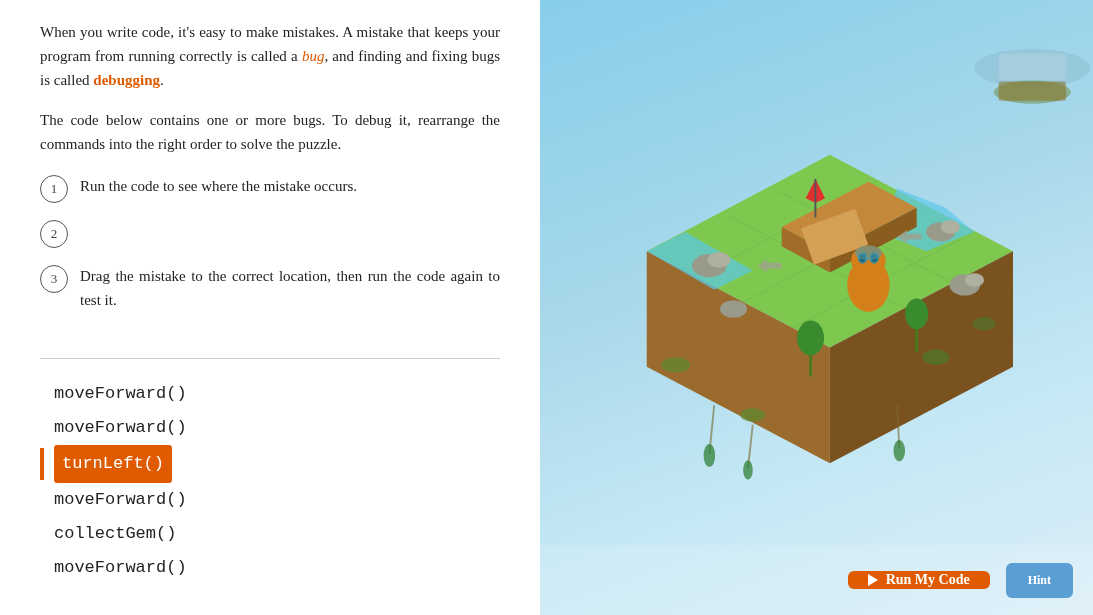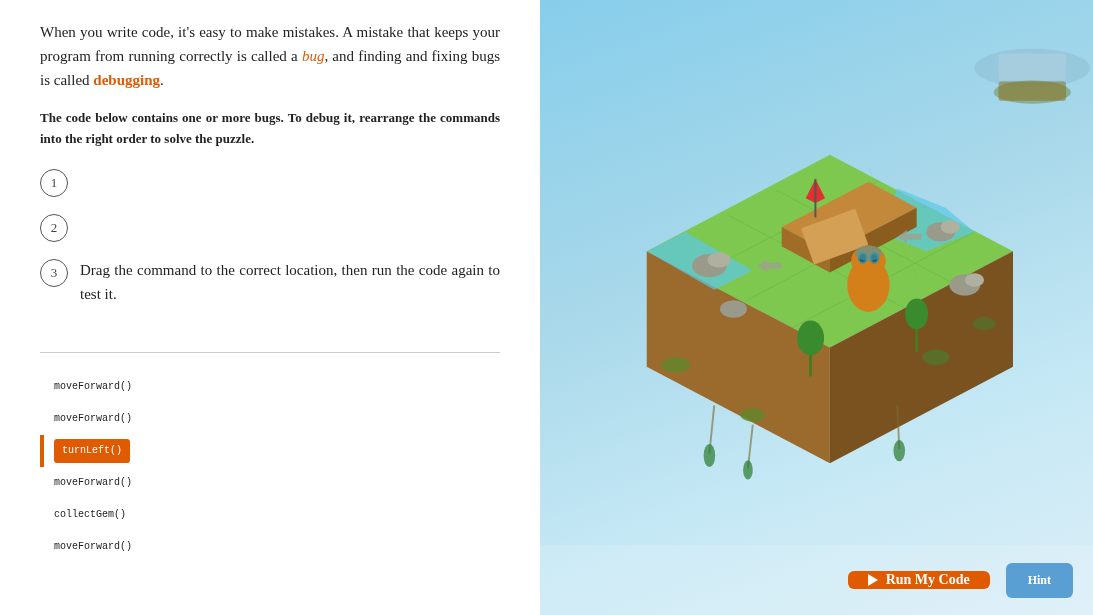--- a/index.html
+++ b/index.html
@@ -36,26 +36,25 @@
       color: #e05a00;
       font-style: italic;
     }
 
     .debugging-word {
       color: #e05a00;
       font-weight: bold;
     }
 
     .code-intro {
-      font-size: 13px;
+      font-size: 15px;
       line-height: 1.6;
       color: #222;
       text-align: justify;
       margin-bottom: 18px;
-      font-weight: bold;
     }
 
     .steps-list {
       list-style: none;
       margin-bottom: 20px;
     }
 
     .step-item {
       display: flex;
       align-items: flex-start;
@@ -88,21 +87,21 @@
     }
 
     .divider {
       border: none;
       border-top: 1px solid #ccc;
       margin: 10px 0 18px 0;
     }
 
     .code-block {
       font-family: 'Courier New', Courier, monospace;
-      font-size: 10px;
+      font-size: 17px;
       color: #222;
       line-height: 2;
     }
 
     .code-line {
       display: flex;
       align-items: center;
       position: relative;
     }
 
@@ -205,31 +204,32 @@
     <span> code, it's easy to make mistakes. A mistake that keeps your program from running correctly is called a </span><span class="bug-word">bug</span><span>, and finding and fixing bugs is called </span><span class="debugging-word">debugging</span><span>.</span>
   </p>
 
   <p class="code-intro">The code below contains one or more bugs. To debug it, rearrange the commands into the right order to solve the puzzle.</p>
 
   <ol class="steps-list">
     <li class="step-item">
       <div class="step-number">
         <span>1</span>
       </div>
+      <span class="step-text">Run the code to see where the mistake occurs.</span>
     </li>
     <li class="step-item">
       <div class="step-number">
         <span>2</span>
       </div>
     </li>
     <li class="step-item">
       <div class="step-number">
         <span>3</span>
       </div>
-      <span class="step-text">Drag the command to the correct location, then run the code again to test it.</span>
+      <span class="step-text">Drag the mistake to the correct location, then run the code again to test it.</span>
     </li>
   </ol>
 
   <hr class="divider">
 
   <div class="code-block">
     <div class="code-line">
       <div class="code-line-indicator hidden"></div>
       <span>moveForward()</span>
     </div>

